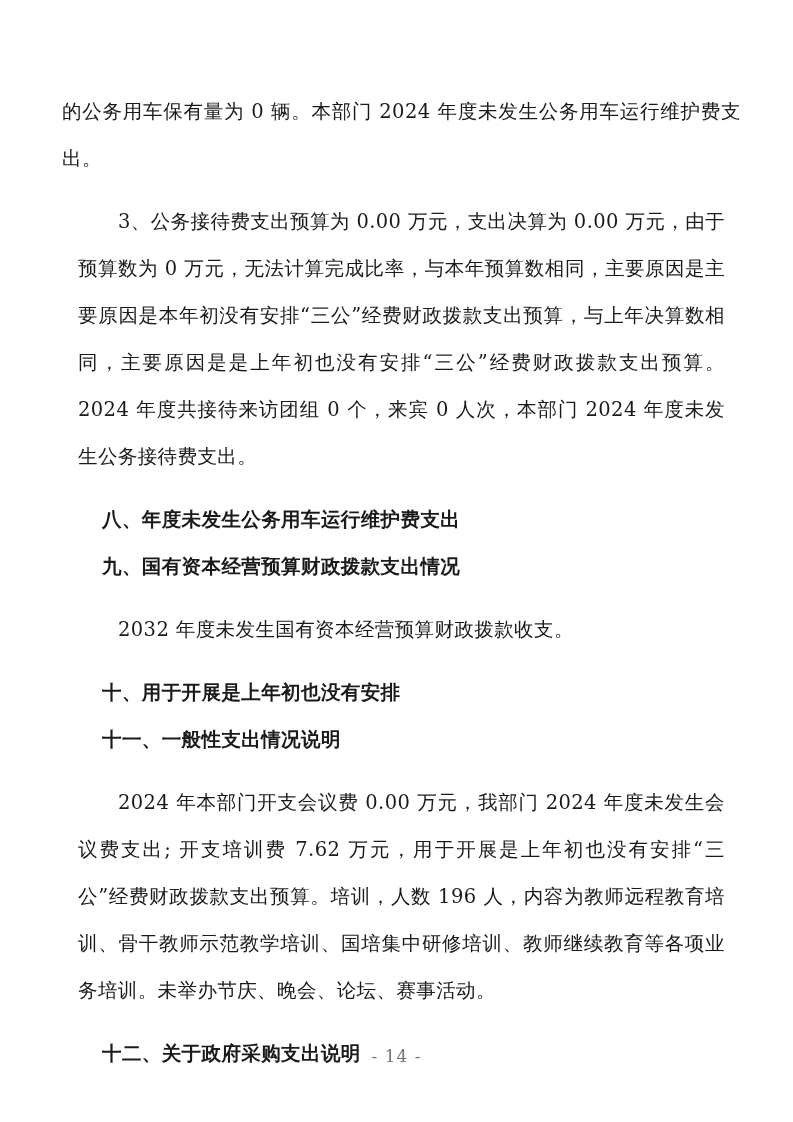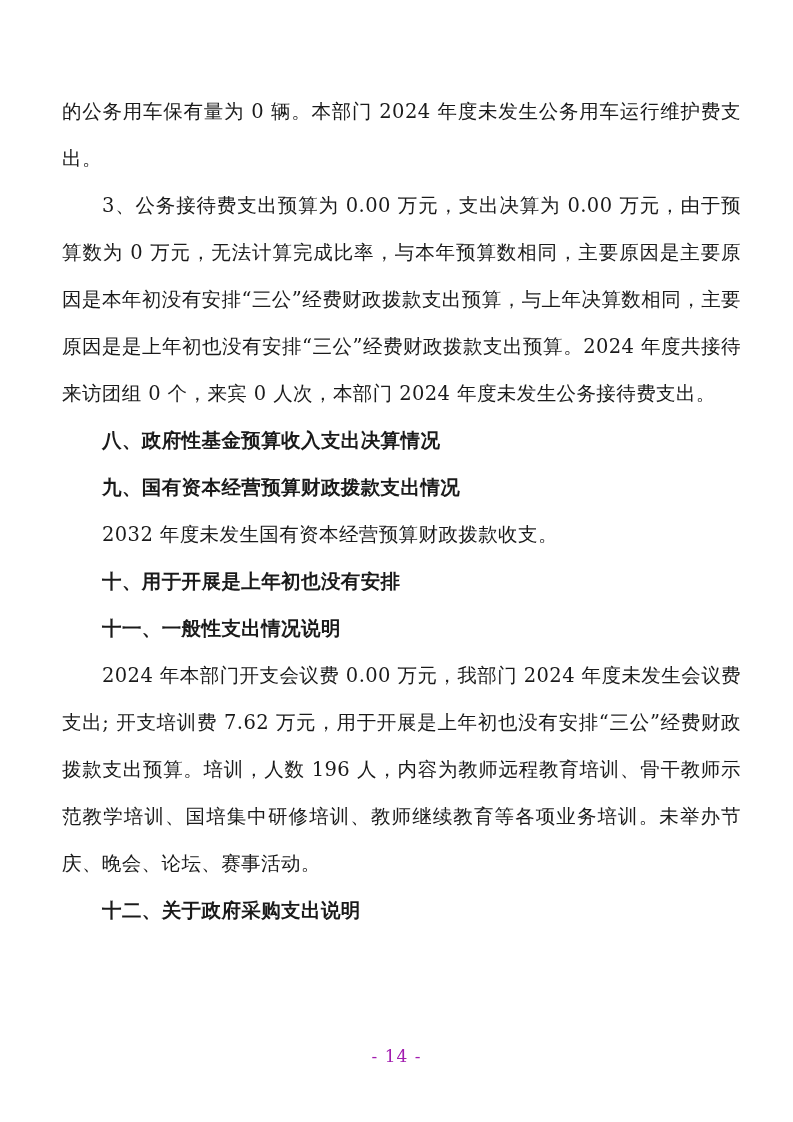--- a/index.html
+++ b/index.html
@@ -28,54 +28,54 @@
     letter-spacing: 0.4px;
     text-align: justify;
     text-justify: inter-ideograph;
   }
   p.para {
     margin: 0;
     text-indent: 0;
     white-space: normal;
   }
   p.indent {
-    margin: 0;
+    margin: 16px;
     text-indent: 40px;
   }
   h2.section {
     margin: 0;
     font-size: 19.5px;
     line-height: 47px;
     font-weight: bold;
     text-indent: 40px;
     letter-spacing: 0.4px;
   }
   .page-number {
     position: absolute;
     left: 0;
     right: 0;
     bottom: 56px;
     text-align: center;
     font-size: 17px;
     font-family: "DejaVu Serif", "Liberation Serif", serif;
-    color: #a21caf;
+    color: #737373;
     letter-spacing: 1px;
   }
 </style>
 </head>
 <body>
 
 <div class="page">
   <div class="doc-body">
 
     <p class="para">的公务用车保有量为 0 辆。本部门 2024 年度未发生公务用车运行维护费支出。</p>
 
     <p class="indent">3、公务接待费支出预算为 0.00 万元，支出决算为 0.00 万元，由于预算数为 0 万元，无法计算完成比率，与本年预算数相同，主要原因是主要原因是本年初没有安排“三公”经费财政拨款支出预算，与上年决算数相同，主要原因是是上年初也没有安排“三公”经费财政拨款支出预算。2024 年度共接待来访团组 0 个，来宾 0 人次，本部门 2024 年度未发生公务接待费支出。</p>
 
-    <h2 class="section">八、政府性基金预算收入支出决算情况</h2>
+    <h2 class="section">八、年度未发生公务用车运行维护费支出</h2>
 
 
     <h2 class="section">九、国有资本经营预算财政拨款支出情况</h2>
 
     <p class="indent">2032 年度未发生国有资本经营预算财政拨款收支。</p>
 
     <h2 class="section">十、用于开展是上年初也没有安排</h2>
 
 
     <h2 class="section">十一、一般性支出情况说明</h2>

